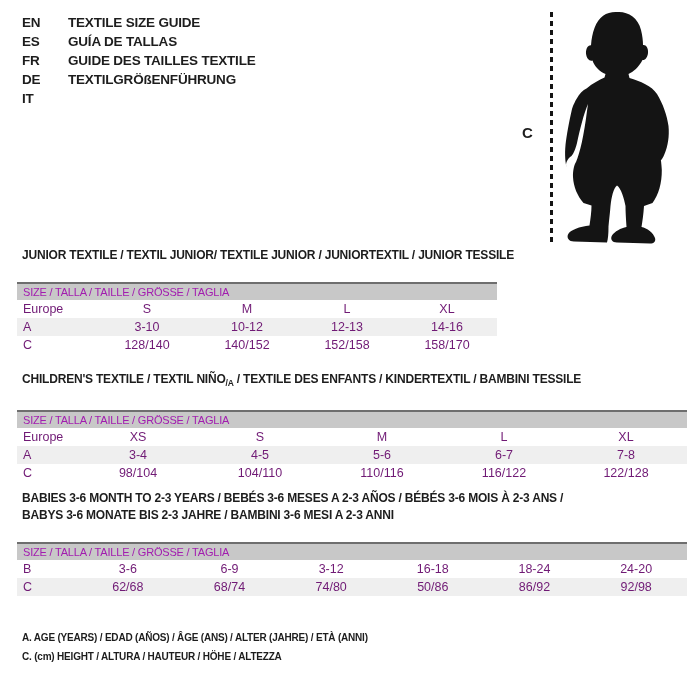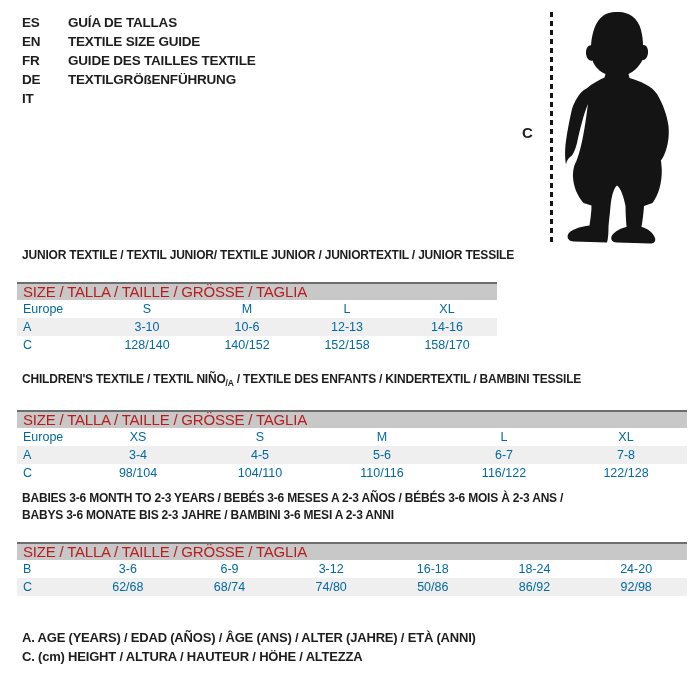--- a/index.html
+++ b/index.html
@@ -38,50 +38,50 @@
     line-height: 17px; letter-spacing: -0.2px; white-space: nowrap;
   }
   .section-title .sub { font-size: 8.5px; vertical-align: -3px; }
   .size-table {
     margin-top: 18px; width: 100%;
     border-collapse: collapse; table-layout: fixed;
   }
   .size-table th {
     background: var(--bar-bg, #c8c8c8);
     border-top: 2px solid var(--bar-border, #6e6e6e);
-    font-weight: normal; font-size: 15px; line-height: 14px;
-    color: #b91c1c; text-align: left; padding: 1px 0 1px 6px;
+    font-weight: normal; font-size: 11px; line-height: 14px;
+    color: #a21caf; text-align: left; padding: 1px 0 1px 6px;
     letter-spacing: -0.2px; white-space: nowrap;
   }
   .size-table td {
     text-align: center; font-size: 12.5px; line-height: 15px;
-    color: #0369a1; padding: 1.5px 0; white-space: nowrap;
+    color: #701a75; padding: 1.5px 0; white-space: nowrap;
   }
   .size-table td.row-label { text-align: left; padding-left: 6px; }
   .size-table tbody tr:nth-child(even) { background: var(--stripe, #efefef); }
   .sec-0 .label-col { width: 80px; }
   .sec-1 .label-col, .sec-2 .label-col { width: 60px; }
 
   
   .notes { position: absolute; top: 629px; left: 22px; }
-  .note-line { font-weight: bold; font-size: 13px; line-height: 18.5px; letter-spacing: -0.2px; white-space: nowrap; }
+  .note-line { font-weight: bold; font-size: 10px; line-height: 18.5px; letter-spacing: -0.2px; white-space: nowrap; }
 </style>
 </head>
 <body>
 
 <div class="page">
 
   <div class="lang-block" id="lang-block">
       <div class="lang-row">
+        <span class="lang-code">EN</span>
+        <span class="lang-title">TEXTILE SIZE GUIDE</span>
+      </div>
+      <div class="lang-row">
         <span class="lang-code">ES</span>
         <span class="lang-title">GUÍA DE TALLAS</span>
-      </div>
-      <div class="lang-row">
-        <span class="lang-code">EN</span>
-        <span class="lang-title">TEXTILE SIZE GUIDE</span>
       </div>
       <div class="lang-row">
         <span class="lang-code">FR</span>
         <span class="lang-title">GUIDE DES TAILLES TEXTILE</span>
       </div>
       <div class="lang-row">
         <span class="lang-code">DE</span>
         <span class="lang-title">TEXTILGRÖßENFÜHRUNG</span>
       </div>
       <div class="lang-row">
@@ -169,21 +169,21 @@
             <tr>
               <td class="row-label">Europe</td>
               <td>S</td>
               <td>M</td>
               <td>L</td>
               <td>XL</td>
             </tr>
             <tr>
               <td class="row-label">A</td>
               <td>3-10</td>
-              <td>10-6</td>
+              <td>10-12</td>
               <td>12-13</td>
               <td>14-16</td>
             </tr>
             <tr>
               <td class="row-label">C</td>
               <td>128/140</td>
               <td>140/152</td>
               <td>152/158</td>
               <td>158/170</td>
             </tr>

